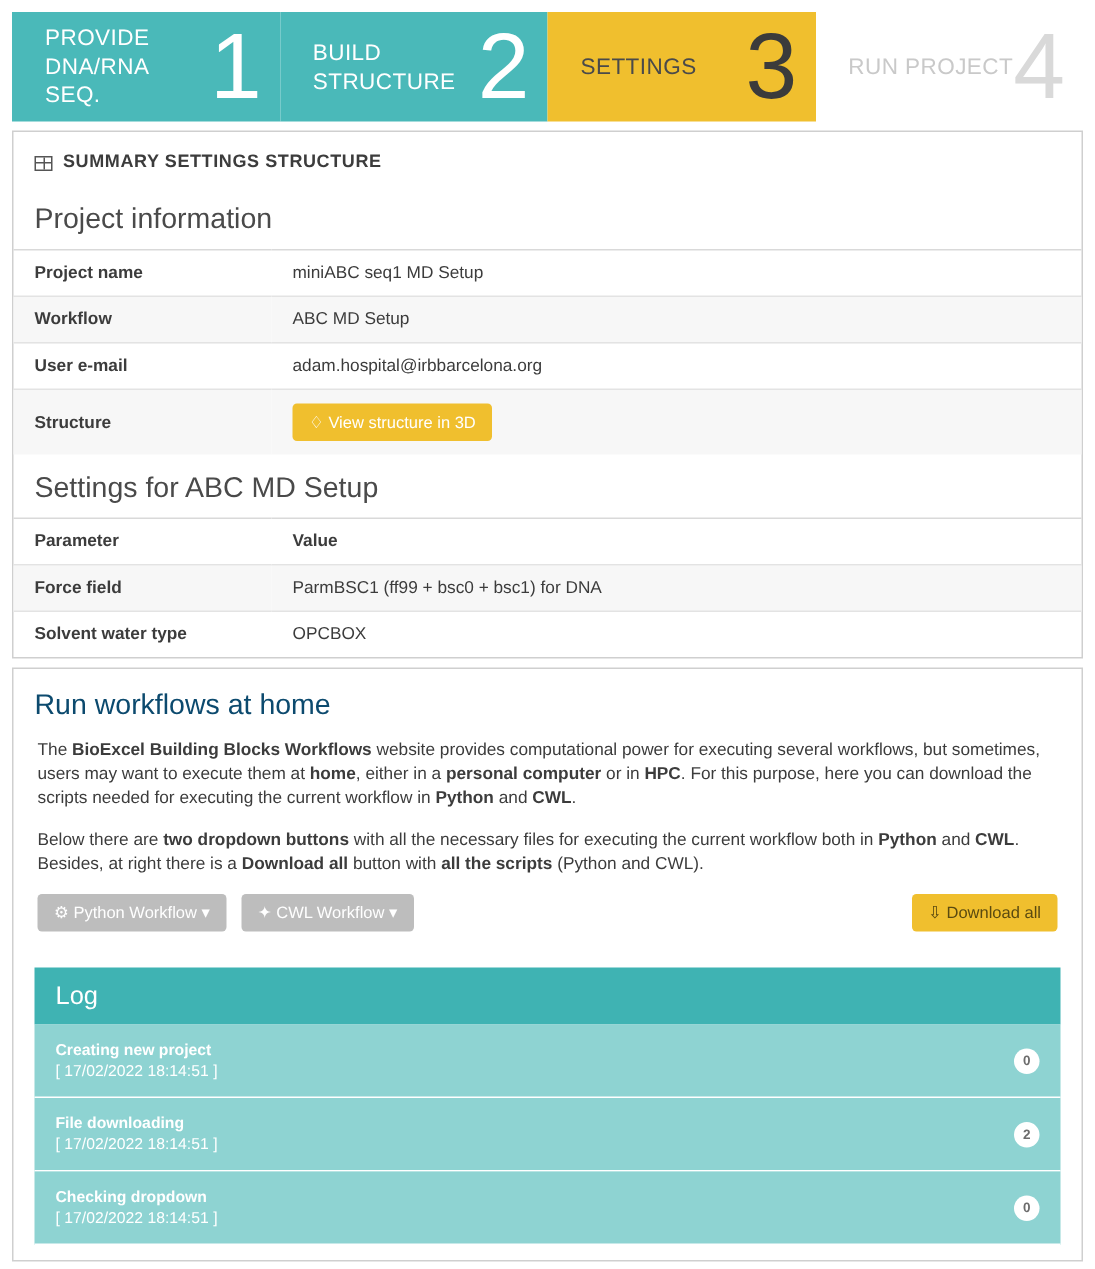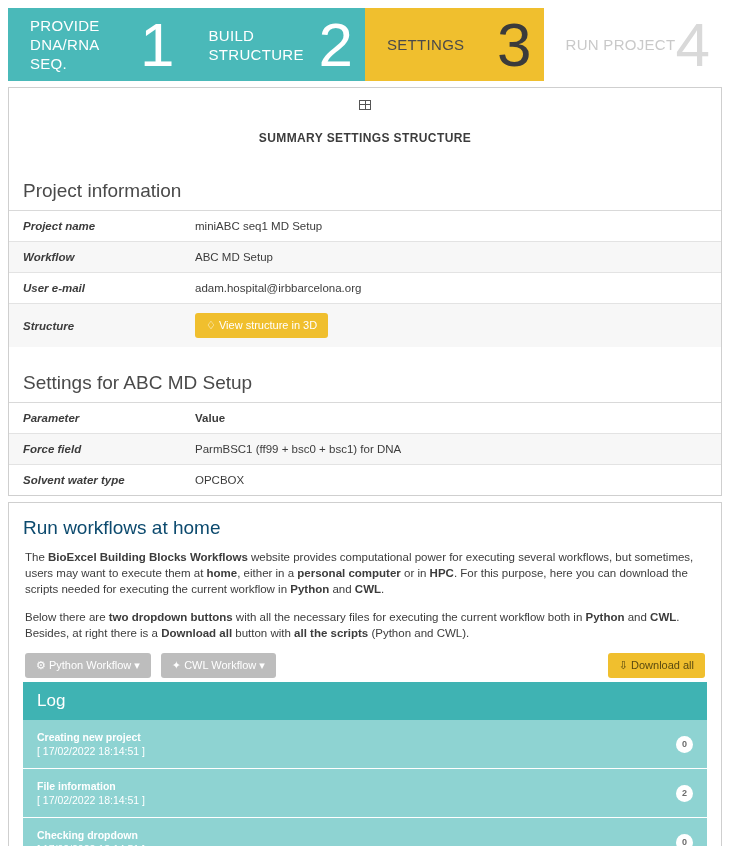--- a/index.html
+++ b/index.html
@@ -57,23 +57,22 @@
     margin: 6px 8px 0 8px;
     background: #ffffff;
   }
   .panel-head {
     padding: 12px 14px 10px 14px;
     font-size: 12px;
     font-weight: bold;
     color: #3c3c3c;
     letter-spacing: 0.4px;
     display: flex;
-    align-items: center;
-    gap: 21px;
-    flex-direction: column;
+    align-items: flex-end;
+    gap: 7px;
   }
   .grid-icon {
     display: inline-block;
     width: 12px;
     height: 10px;
     border: 1px solid #555;
     position: relative;
   }
   .grid-icon:before {
     content: "";
@@ -85,37 +84,37 @@
     content: "";
     position: absolute;
     top: 0; bottom: 0; left: 5px;
     border-left: 1px solid #555;
   }
 
   h2.section {
     font-size: 19px;
     font-weight: normal;
     color: #4a4a4a;
-    margin: 25px 0 8px 0;
+    margin: 12px 0 8px 0;
     padding: 0 14px;
   }
   .table {
     width: 100%;
     border-collapse: collapse;
     font-size: 11.5px;
   }
   .table td, .table th {
     padding: 9px 0 9px 14px;
     border-top: 1px solid #e3e3e3;
     text-align: left;
     vertical-align: middle;
     color: #3c3c3c;
   }
   .table tr:first-child td, .table tr:first-child th { border-top: 1px solid #d9d9d9; }
-  .table td.k, .table th.k { width: 172px; font-weight: bold; font-style: italic; }
+  .table td.k, .table th.k { width: 172px; font-weight: bold; }
   .table th { font-weight: bold; font-size: 11.5px; }
   .table tr.alt td { background: #f7f7f7; }
 
   .btn {
     display: inline-block;
     border: none;
     border-radius: 3px;
     font-size: 11px;
     padding: 6px 11px;
     cursor: pointer;
@@ -143,21 +142,21 @@
     font-size: 11.5px;
     line-height: 16px;
     color: #3c3c3c;
     padding: 0 16px;
     margin: 0 0 12px 0;
   }
   .btnrow {
     padding: 0 16px;
     display: flex;
     align-items: center;
-    margin-bottom: 4px;
+    margin-bottom: 24px;
   }
   .btnrow .spacer { flex: 1; }
   .dd { margin-right: 10px; }
 
   .logbox { margin: 0 14px; }
   .log-head {
     background: #3fb3b3;
     color: #ffffff;
     font-size: 17px;
     padding: 9px 14px;
@@ -296,21 +295,21 @@
       <div class="log-item">
         <div>
           <div class="t1">Creating new project</div>
           <div class="t2">[ 17/02/2022 18:14:51 ]</div>
         </div>
         <div class="badge">0</div>
       </div>
 
       <div class="log-item">
         <div>
-          <div class="t1">File information</div>
+          <div class="t1">File downloading</div>
           <div class="t2">[ 17/02/2022 18:14:51 ]</div>
         </div>
         <div class="badge">2</div>
       </div>
 
       <div class="log-item">
         <div>
           <div class="t1">Checking dropdown</div>
           <div class="t2">[ 17/02/2022 18:14:51 ]</div>
         </div>

